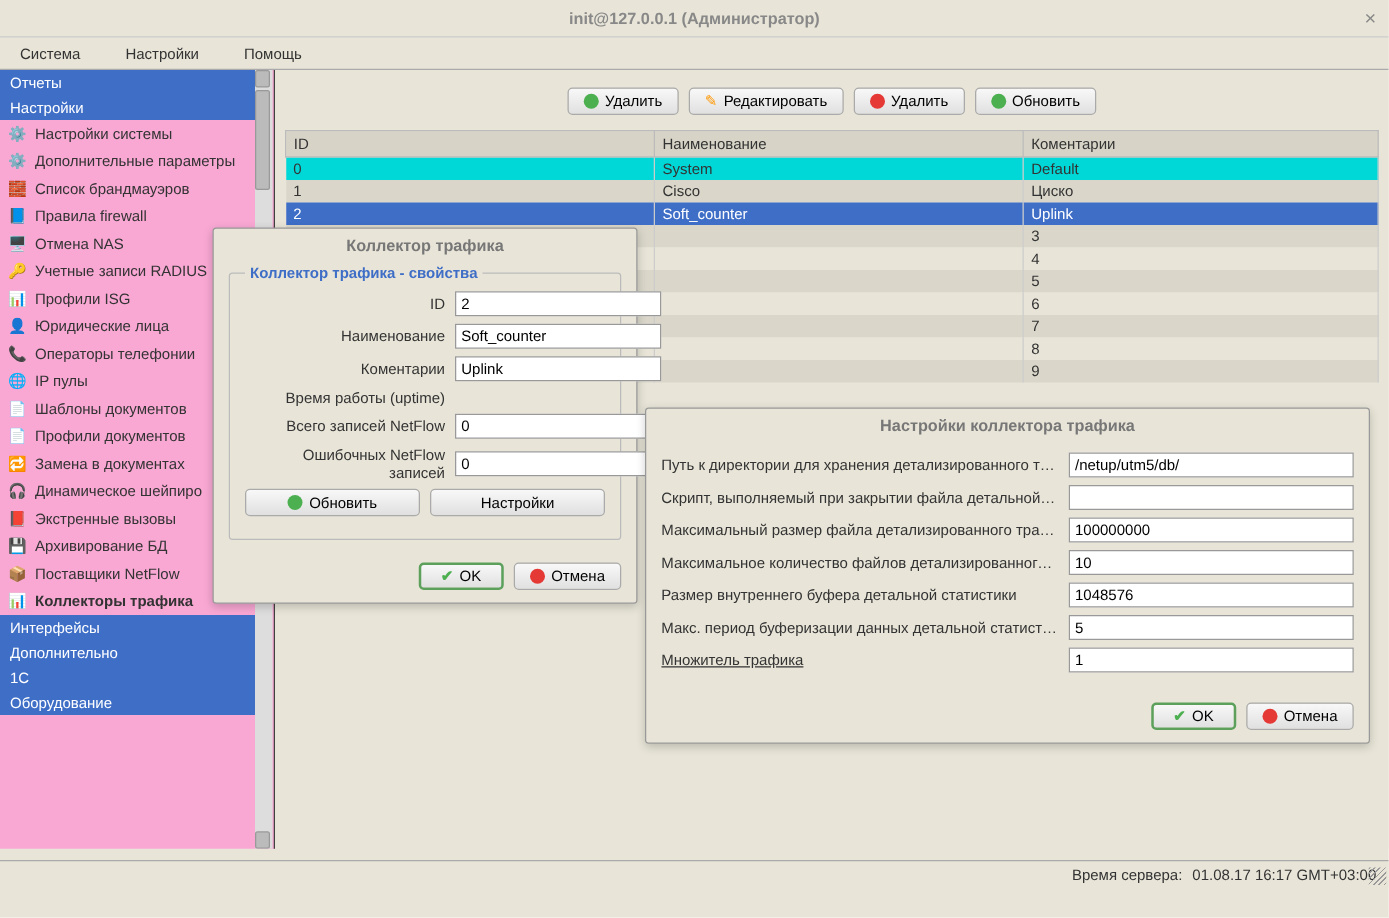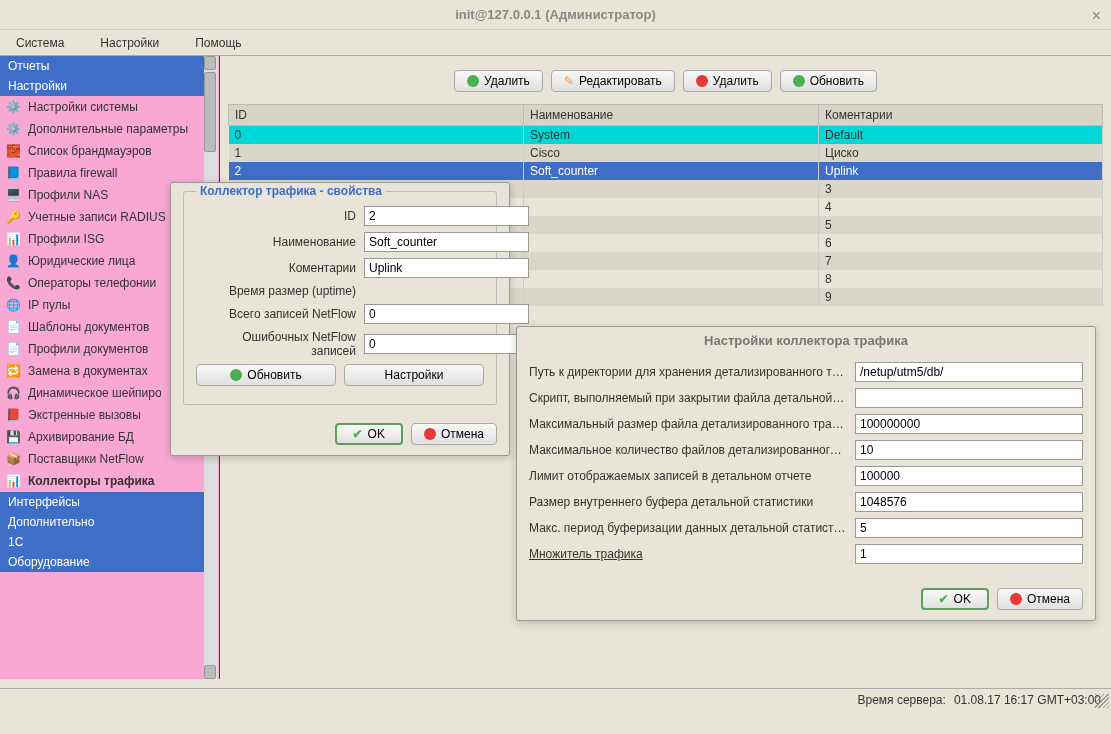--- a/index.html
+++ b/index.html
@@ -86,21 +86,21 @@
         <div class="sb-item">
           <span class="sb-icon">🧱</span>
           <span>Список брандмауэров</span>
         </div>
         <div class="sb-item">
           <span class="sb-icon">📘</span>
           <span>Правила firewall</span>
         </div>
         <div class="sb-item">
           <span class="sb-icon">🖥️</span>
-          <span>Профили NAS</span>
+          <span>Отмена NAS</span>
         </div>
         <div class="sb-item">
           <span class="sb-icon">🔑</span>
           <span>Учетные записи RADIUS</span>
         </div>
         <div class="sb-item">
           <span class="sb-icon">📊</span>
           <span>Профили ISG</span>
         </div>
         <div class="sb-item">
@@ -231,38 +231,39 @@
               <td>9</td>
               <td></td>
               <td>9</td>
             </tr>
           </tbody>
       </table>
     </div>
   </div>
 
   <div class="dialog" style="left:170px; top:182px; width:340px;">
+    <div class="dialog-title">Коллектор трафика</div>
     <div class="dialog-body">
       <div class="fieldset">
         <span class="fieldset-legend">Коллектор трафика - свойства</span>
         <div style="margin-top:-10px">
           <div class="form-row">
               <label>ID</label>
               <input value="2" style="">
             </div>
           <div class="form-row">
               <label>Наименование</label>
               <input value="Soft_counter" style="">
             </div>
           <div class="form-row">
               <label>Коментарии</label>
               <input value="Uplink" style="">
             </div>
           <div class="form-row">
-              <label>Время размер (uptime)</label>
+              <label>Время работы (uptime)</label>
             </div>
           <div class="form-row">
               <label>Всего записей NetFlow</label>
               <input value="0" style="">
             </div>
           <div class="form-row">
               <label>Ошибочных NetFlow записей</label>
               <input value="0" style="">
             </div>
           <div class="form-row" style="gap:8px; margin-top:4px">
@@ -302,24 +303,20 @@
         </div>
       <div class="form-row form-row-wide">
           <label>Максимальный размер файла детализированного трафика</label>
           <input value="100000000" style="">
         </div>
       <div class="form-row form-row-wide">
           <label>Максимальное количество файлов детализированного т…</label>
           <input value="10" style="">
         </div>
       <div class="form-row form-row-wide">
-          <label>Лимит отображаемых записей в детальном отчете</label>
-          <input value="100000" style="">
-        </div>
-      <div class="form-row form-row-wide">
           <label>Размер внутреннего буфера детальной статистики</label>
           <input value="1048576" style="">
         </div>
       <div class="form-row form-row-wide">
           <label>Макс. период буферизации данных детальной статисти…</label>
           <input value="5" style="">
         </div>
       <div class="form-row form-row-wide">
           <label class="underline">Множитель трафика</label>
           <input value="1" style="">

